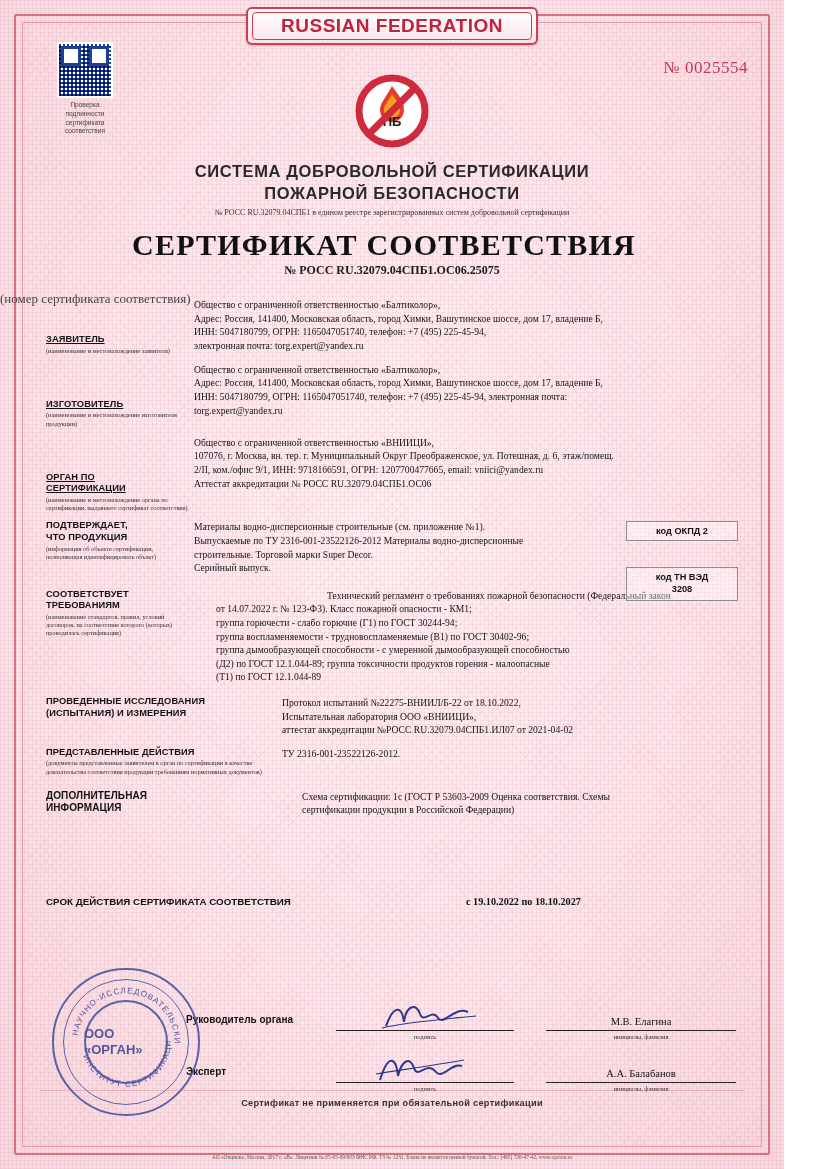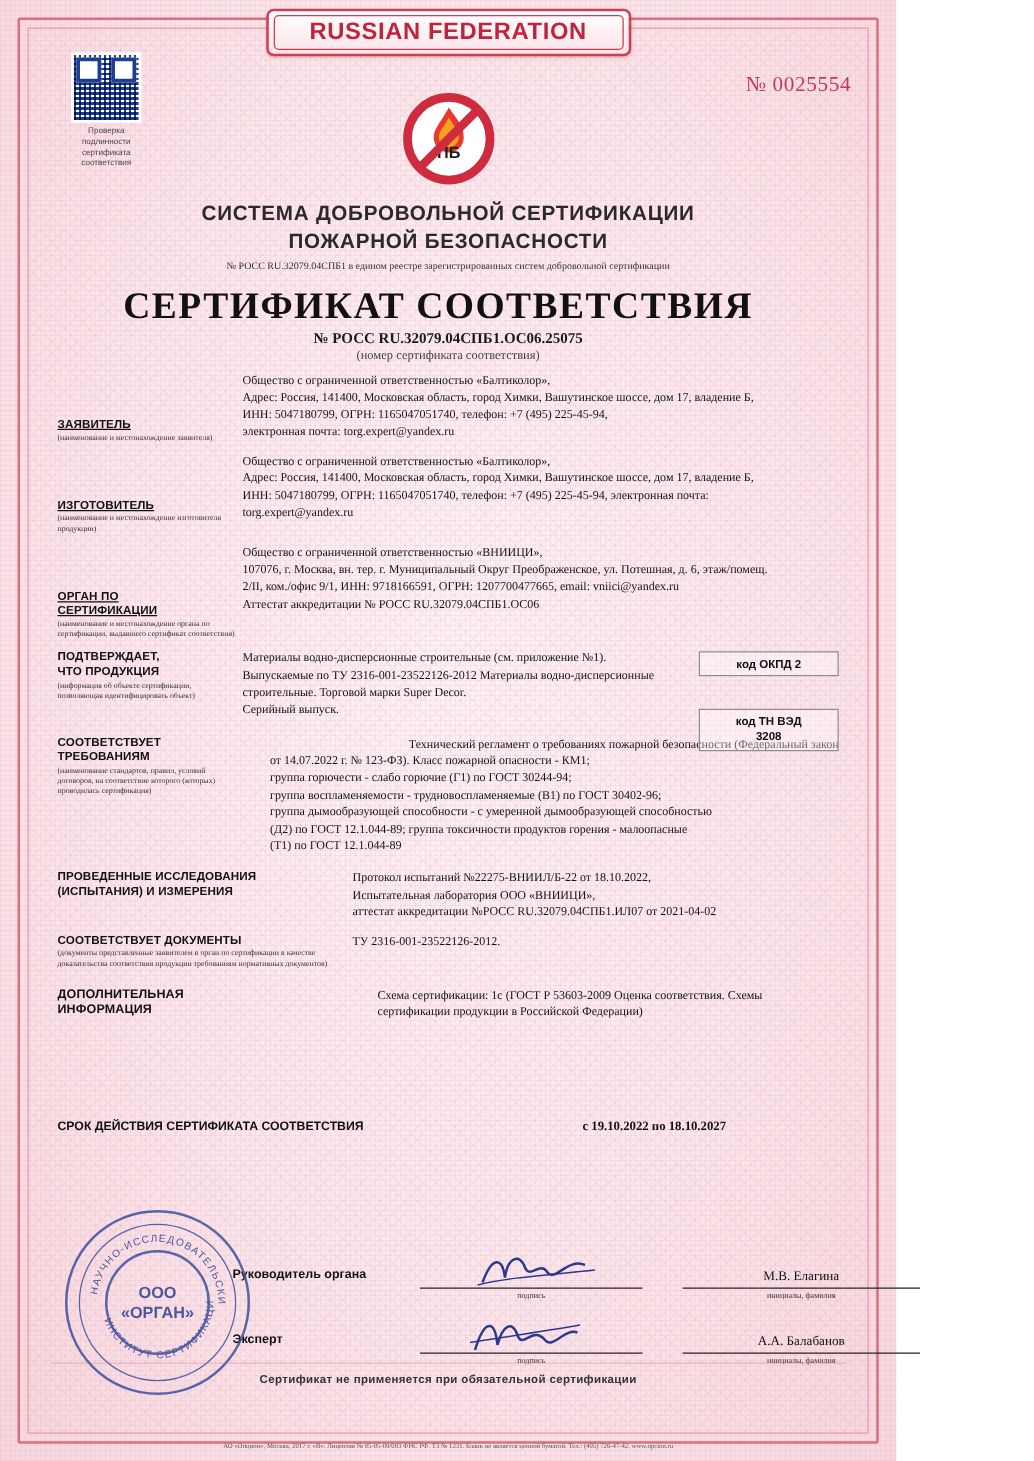--- a/index.html
+++ b/index.html
@@ -5,21 +5,21 @@
   * { box-sizing: border-box; }
   html, body { margin:0; padding:0; }
   body {
     width: 827px; height: 1169px;
     font-family: "Liberation Serif", serif;
     background: #ffffff;
     overflow: hidden;
   }
   .page {
     position: relative;
-    width: 717px; height: 1169px;
+    width: 784px; height: 1169px;
     background:
       repeating-linear-gradient(0deg, rgba(214,120,140,0.10) 0px, rgba(214,120,140,0.10) 1px, rgba(255,255,255,0) 1px, rgba(255,255,255,0) 4px),
       repeating-linear-gradient(90deg, rgba(214,120,140,0.10) 0px, rgba(214,120,140,0.10) 1px, rgba(255,255,255,0) 1px, rgba(255,255,255,0) 4px),
       radial-gradient(ellipse at 50% 45%, #fdf2f4 0%, #fbe7ec 55%, #f6d7de 100%);
   }
   .border-outer {
     position:absolute; left:14px; top:14px; right:14px; bottom:14px;
     border: 2px solid #d9707f;
     border-radius: 2px;
   }
@@ -103,22 +103,22 @@
   .cert-title {
     position:absolute; left:0; right:16px; top:228px; text-align:center;
     font-family:"Liberation Serif", serif;
     font-weight:bold; font-size:30px; letter-spacing:1.2px; color:#111;
   }
   .cert-num {
     position:absolute; left:0; right:0; top:263px; text-align:center;
     font-weight:bold; font-size:12px; color:#1a1a1a;
   }
   .cert-num-cap {
-    position:absolute; left:0; right:0; top:279px; text-align:center;
-    font-size:10px; color:#444;
+    position:absolute; left:0; right:0; top:291px; 
+    font-size:13px; color:#444;
   }
 
   
   .rows { position:absolute; left:46px; top:298px; width:736px; }
   .row { display:flex; margin-bottom:8px; }
   .lbl { width:148px; flex:0 0 148px; padding-right:6px; }
   .lbl .t {
     font-family:"Liberation Sans", sans-serif;
     font-weight:bold; font-size:9.3px; color:#111; line-height:1.25;
     letter-spacing:0.1px;
@@ -166,21 +166,21 @@
   .stamp {
     position:absolute; left:52px; top:968px; width:148px; height:148px;
     border-radius:50%;
     border:2px solid #3b4fa0; color:#2f3f92;
     opacity:0.85;
   }
   .stamp .ring2 { position:absolute; inset:9px; border:1px solid #3b4fa0; border-radius:50%; }
   .stamp .ring3 { position:absolute; inset:30px; border:2px solid #3b4fa0; border-radius:50%; }
   .stamp .ctr {
     position:absolute; inset:30px; display:flex; flex-direction:column;
-    align-items:center; justify-content:center; text-align:center;
+    align-items:flex-start; justify-content:center; text-align:center;
     font-family:"Liberation Sans", sans-serif; font-weight:bold; font-size:13px; line-height:1.25;
   }
   .stamp svg { position:absolute; inset:0; }
 
   .footnote {
     position:absolute; left:0; right:0; top:1098px; text-align:center;
     font-family:"Liberation Sans", sans-serif;
     font-weight:bold; font-size:9.2px; color:#333; letter-spacing:0.3px;
   }
   .printinfo {
@@ -318,21 +318,21 @@
       </div>
       <div class="val">
         <div>Протокол испытаний №22275-ВНИИЛ/Б-22 от 18.10.2022,</div>
         <div>Испытательная лаборатория ООО «ВНИИЦИ»,</div>
         <div>аттестат аккредитации №РОСС RU.32079.04СПБ1.ИЛ07 от 2021-04-02</div>
       </div>
     </div>
 
     <div class="row" style="margin-bottom:14px">
       <div class="lbl" style="width:236px;flex:0 0 236px">
-        <div class="t" style="white-space:pre-line">СООТВЕТСТВУЕТ ДОКУМЕНТЫ</div>
+        <div class="t" style="white-space:pre-line">ПРЕДСТАВЛЕННЫЕ ДЕЙСТВИЯ</div>
         <div class="h">(документы представленные заявителем в орган по сертификации в качестве доказательства соответствия продукции требованиям нормативных документов)</div>
       </div>
       <div class="val">
         <div>ТУ 2316-001-23522126-2012.</div>
       </div>
     </div>
 
     <div class="row">
       <div class="lbl">
         <div class="t" style="white-space:pre-line;font-size:10px">ДОПОЛНИТЕЛЬНАЯ

